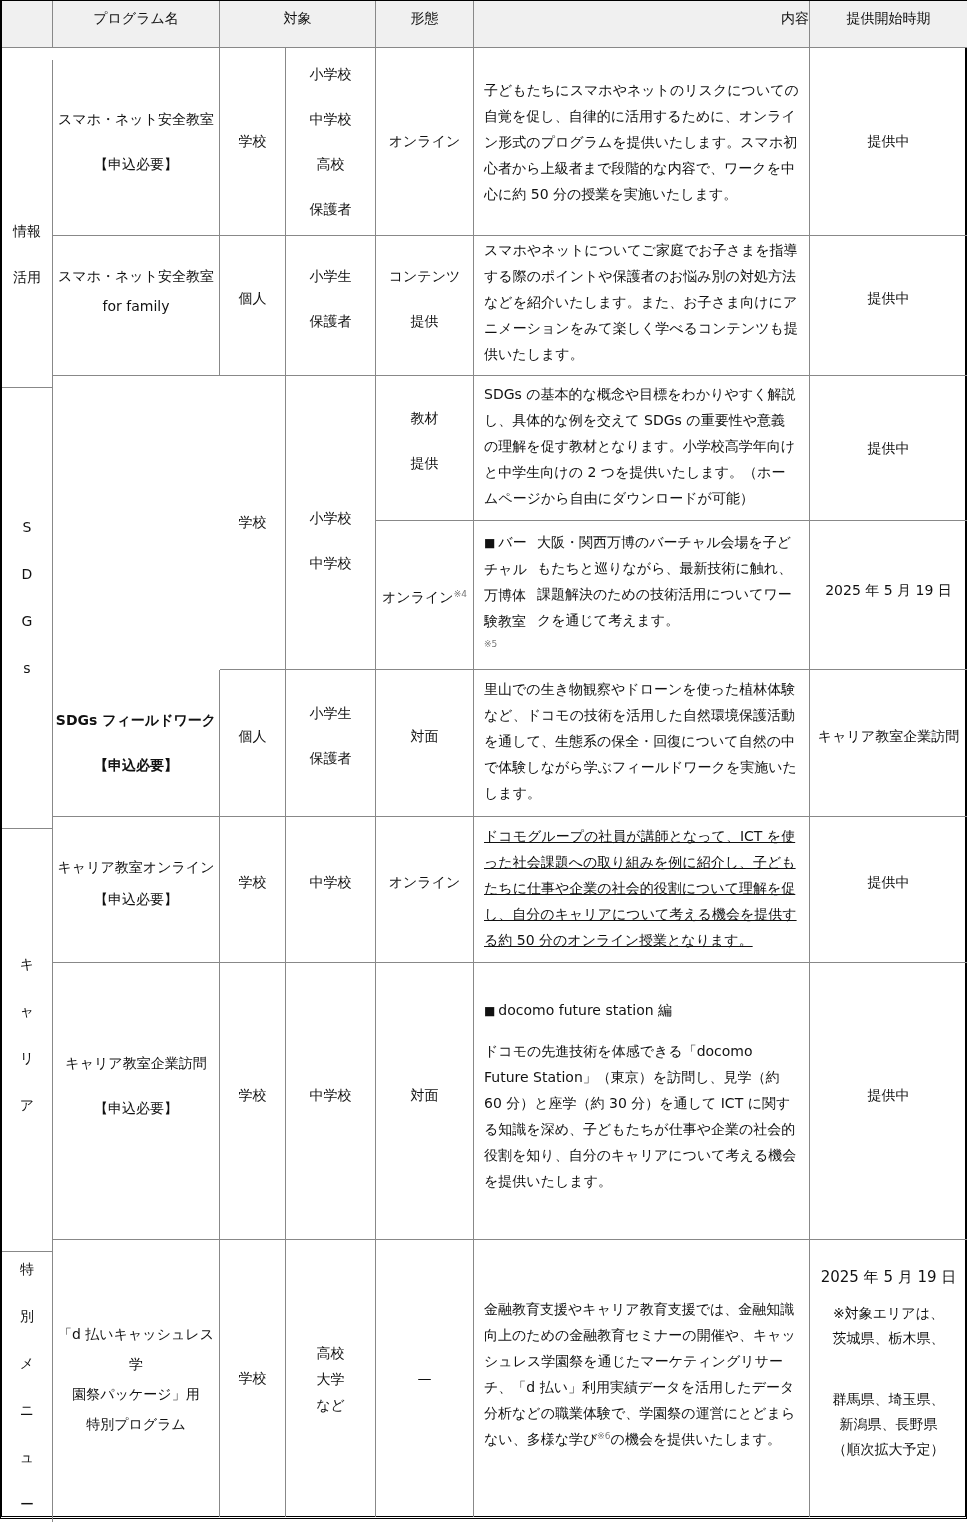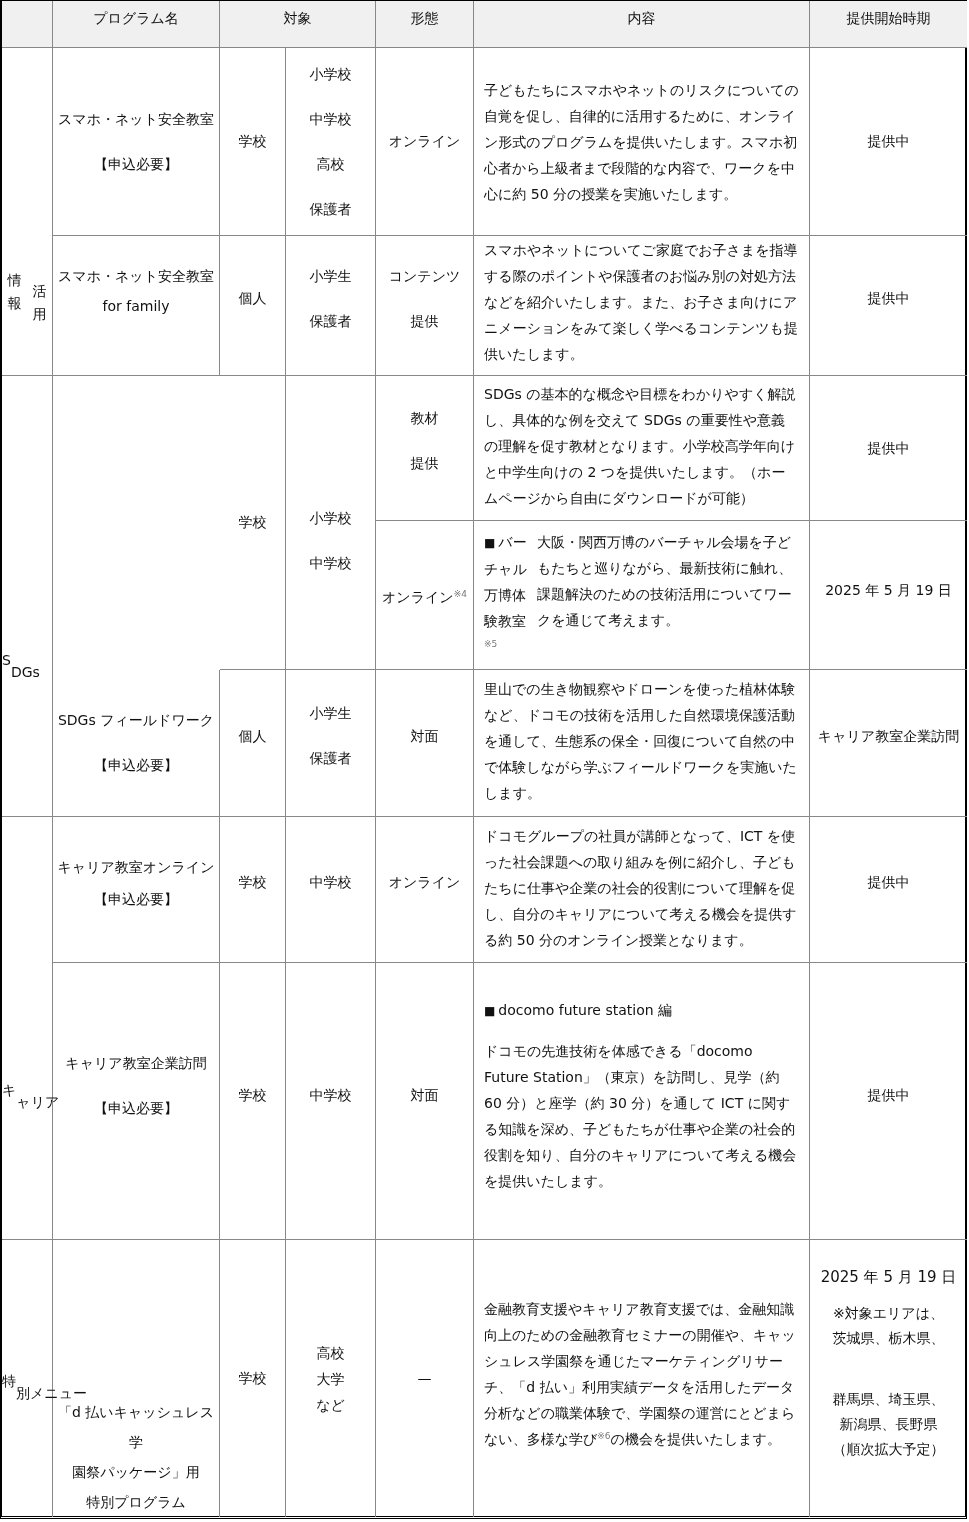--- a/index.html
+++ b/index.html
@@ -13,21 +13,21 @@
           font-size: 14px; line-height: 23px; }
   .hdr { background: #f0f0f0; align-items: flex-start; padding-top: 6px; font-size: 14px; }
   .col-last { border-right: none; }
   .row-last { border-bottom: none; }
   .stack { display: flex; flex-direction: column; align-items: center; }
   .stack.spaced span { line-height: 23px; margin: 11px 0; }
   .stack.tight span { line-height: 26px; }
   .desc { justify-content: flex-start; text-align: left; padding: 0 10px; }
   .desc p { margin: 0; font-size: 14px; line-height: 26px; }
   .desc .gap { height: 10px; }
-  .vert { flex-direction: row; }
+  .vert { flex-direction: column; margin-top: 12px; }
   .vert span { line-height: 23px; }
   sup { font-size: 9px; color: #777; vertical-align: top; position: relative; top: -3px; }
   .bullet { font-size: 12px; margin-right: 3px; }
 </style>
 </head>
 <body>
 
 <div class="tbl">
 
   <div class="cell hdr" style="left:0;top:0;width:51px;height:47px;">
@@ -35,21 +35,21 @@
     </div>
   <div class="cell hdr" style="left:51px;top:0;width:167px;height:47px;">
       <span>プログラム名</span>
     </div>
   <div class="cell hdr" style="left:218px;top:0;width:156px;height:47px;">
       <span>対象</span>
     </div>
   <div class="cell hdr" style="left:374px;top:0;width:98px;height:47px;">
       <span>形態</span>
     </div>
-  <div class="cell hdr" style="left:472px;top:0;width:336px;height:47px;">
+  <div class="cell hdr" style="left:472px;top:0;width:336px;height:47px;justify-content:flex-end;">
       <span>内容</span>
     </div>
   <div class="cell hdr col-last" style="left:808px;top:0;width:157px;height:47px;">
       <span>提供開始時期</span>
     </div>
 
   <div class="cell vert" style="left:0;top:47px;width:51px;height:328px;padding-top:160px;justify-content:flex-start;">
     <span>情報</span>
     <span style="margin-top:23px;">活用</span>
   </div>
@@ -144,21 +144,21 @@
   </div>
   <div class="cell desc" style="left:472px;top:520px;width:336px;height:149px;flex-direction:row;align-items:flex-start;justify-content:flex-start;padding-top:8px;">
     <p><span class="bullet">■</span><span>バーチャル万博体験教室</span><sup>※5</sup></p>
     <div class="gap"></div>
     <p>大阪・関西万博のバーチャル会場を子どもたちと巡りながら、最新技術に触れ、課題解決のための技術活用についてワークを通じて考えます。</p>
   </div>
   <div class="cell col-last" style="left:808px;top:520px;width:157px;height:149px;padding-bottom:10px;">
       <span>2025 年 5 月 19 日</span>
     </div>
 
-  <div class="cell stack spaced" style="left:51px;top:669px;width:167px;height:147px;padding-bottom:0;">
+  <div class="cell stack spaced" style="left:51px;top:669px;width:167px;height:147px;padding-bottom:0;font-weight:bold;">
     <span>SDGs フィールドワーク</span>
     <span>【申込必要】</span>
   </div>
   <div class="cell" style="left:218px;top:669px;width:66px;height:147px;padding-bottom:14px;">
       <span>個人</span>
     </div>
   <div class="cell stack spaced" style="left:284px;top:669px;width:90px;height:147px;padding-bottom:14px;">
     <span>小学生</span>
     <span>保護者</span>
   </div>
@@ -178,21 +178,21 @@
   </div>
   <div class="cell" style="left:218px;top:816px;width:66px;height:146px;padding-bottom:14px;">
       <span>学校</span>
     </div>
   <div class="cell" style="left:284px;top:816px;width:90px;height:146px;padding-bottom:14px;">
       <span>中学校</span>
     </div>
   <div class="cell" style="left:374px;top:816px;width:98px;height:146px;padding-bottom:14px;">
       <span>オンライン</span>
     </div>
-  <div class="cell desc" style="left:472px;top:816px;width:336px;height:146px;padding-bottom:4px;">
+  <div class="cell desc" style="left:472px;top:816px;width:336px;height:146px;padding-bottom:4px;text-decoration:underline;">
       <p>ドコモグループの社員が講師となって、ICT を使った社会課題への取り組みを例に紹介し、子どもたちに仕事や企業の社会的役割について理解を促し、自分のキャリアについて考える機会を提供する約 50 分のオンライン授業となります。</p>
     </div>
   <div class="cell col-last" style="left:808px;top:816px;width:157px;height:146px;padding-bottom:14px;">
       <span>提供中</span>
     </div>
 
   <div class="cell stack spaced" style="left:51px;top:962px;width:167px;height:277px;padding-bottom:30px;">
     <span>キャリア教室企業訪問</span>
     <span>【申込必要】</span>
   </div>
@@ -207,21 +207,21 @@
     </div>
   <div class="cell desc" style="left:472px;top:962px;width:336px;height:277px;flex-direction:column;align-items:flex-start;justify-content:flex-start;padding-top:34px;">
     <p><span class="bullet">■</span><span>docomo future station 編</span></p>
     <div class="gap" style="height:14px;"></div>
     <p>ドコモの先進技術を体感できる「docomo Future Station」（東京）を訪問し、見学（約 60 分）と座学（約 30 分）を通して ICT に関する知識を深め、子どもたちが仕事や企業の社会的役割を知り、自分のキャリアについて考える機会を提供いたします。</p>
   </div>
   <div class="cell col-last" style="left:808px;top:962px;width:157px;height:277px;padding-bottom:12px;">
       <span>提供中</span>
     </div>
 
-  <div class="cell stack tight row-last" style="left:51px;top:1239px;width:167px;height:277px;justify-content:flex-end;">
+  <div class="cell stack tight row-last" style="left:51px;top:1239px;width:167px;height:277px;">
     <span style="line-height:30px;">「d 払いキャッシュレス学</span>
     <span style="line-height:30px;">園祭パッケージ」用</span>
     <span style="line-height:30px;">特別プログラム</span>
   </div>
   <div class="cell row-last" style="left:218px;top:1239px;width:66px;height:277px;">
       <span>学校</span>
     </div>
   <div class="cell stack tight row-last" style="left:284px;top:1239px;width:90px;height:277px;">
     <span>高校</span>
     <span>大学</span>

